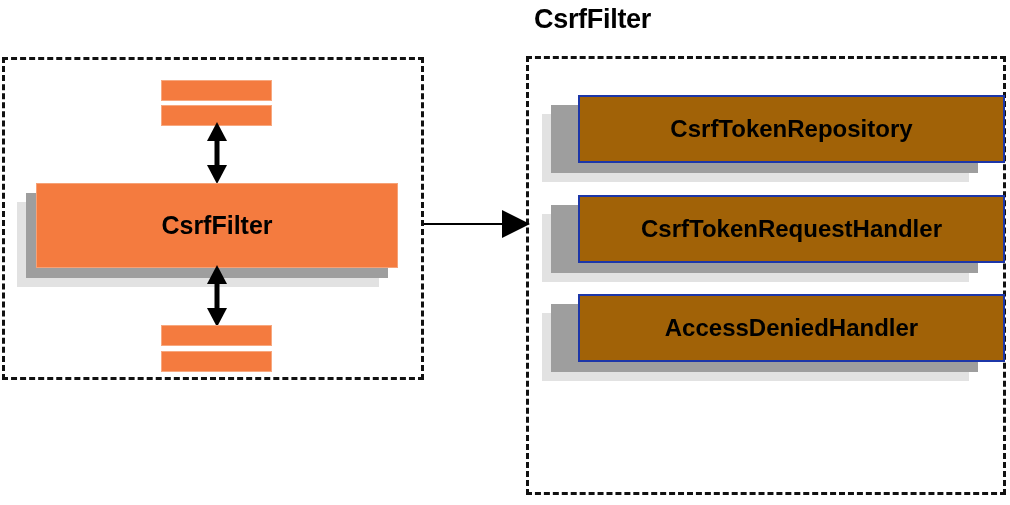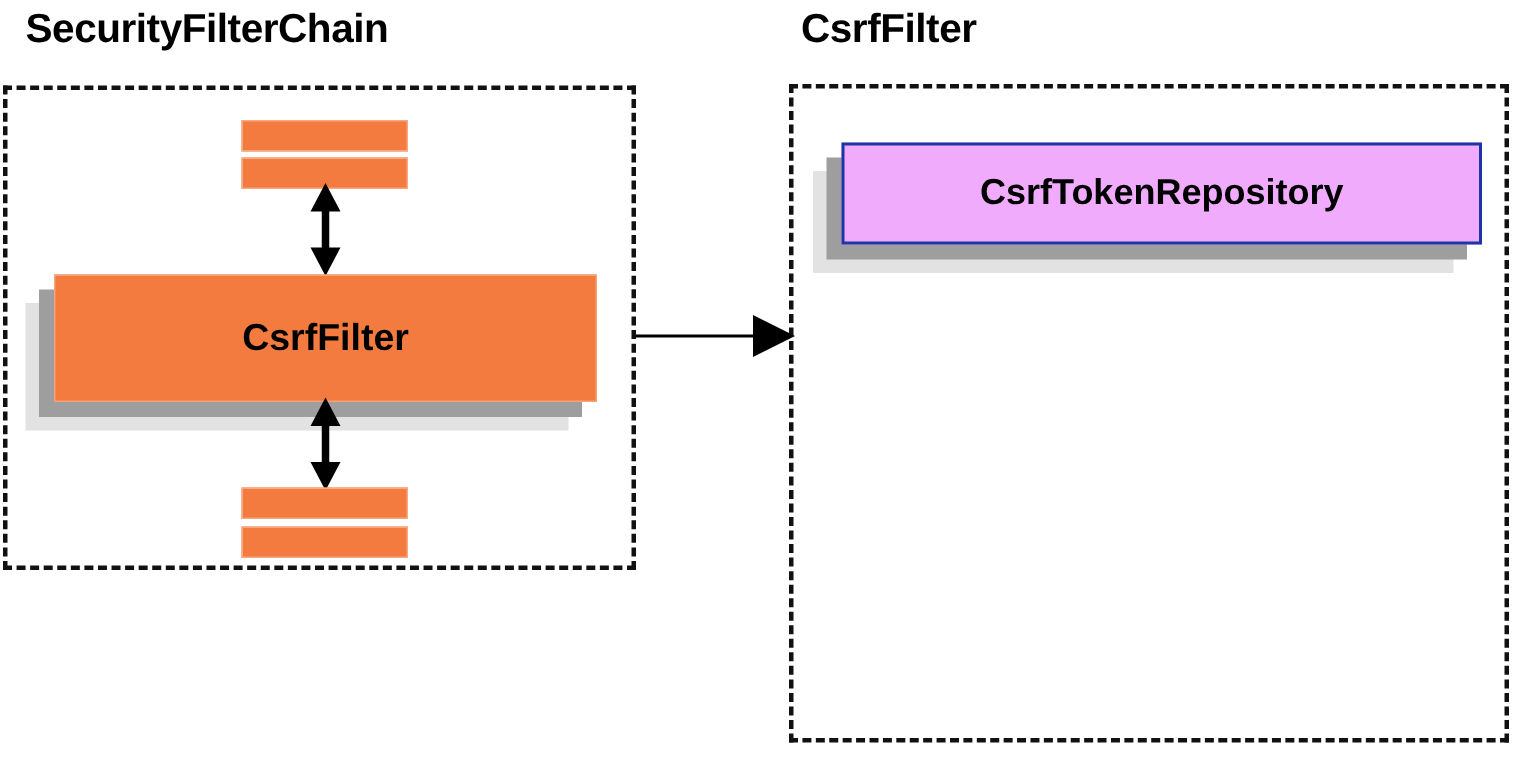--- a/index.html
+++ b/index.html
@@ -84,23 +84,24 @@
   }
 
   
   .front-orange {
     background: #f47b3f;
     border: 1px solid #f6a277;
     font-size: 25px;
   }
   
   .front-blue {
-    background: #f0abfc;
+    background: #a16207;
     border: 2px solid #1c36a8;
     font-size: 24px;
+    margin-left: 17px;
   }
 
   
   .orange-bar {
     position: absolute;
     background: #f47b3f;
     border: 1px solid #f7a87f;
     box-sizing: border-box;
   }
 
@@ -108,21 +109,20 @@
   .arrow-svg {
     position: absolute;
     overflow: visible;
   }
 </style>
 </head>
 <body>
 
 <div id="canvas">
 
-  <div id="title-left" class="panel-title">SecurityFilterChain</div>
 
   <div id="title-right" class="panel-title">CsrfFilter</div>
 
   <div id="panel-left" class="dashed-panel"></div>
 
   <div id="panel-right" class="dashed-panel"></div>
 
   <div class="orange-bar" style="left:161px; top:80px; width:111px; height:21px;"></div>
   <div class="orange-bar" style="left:161px; top:105px; width:111px; height:21px;"></div>
 
@@ -151,16 +151,26 @@
     <line x1="0" y1="16" x2="86" y2="16" stroke="#000000" stroke-width="2"></line>
     <polygon points="106,16 78,30 78,2" fill="#000000"></polygon>
   </svg>
 
   <div class="stack-box" style="left:561px; top:95px; width:427px; height:68px;">
     <div class="layer-back"></div>
     <div class="layer-mid"></div>
     <div class="layer-front front-blue">CsrfTokenRepository</div>
   </div>
 
+  <div class="stack-box" style="left:561px; top:195px; width:427px; height:68px;">
+    <div class="layer-back"></div>
+    <div class="layer-mid"></div>
+    <div class="layer-front front-blue">CsrfTokenRequestHandler</div>
+  </div>
 
+  <div class="stack-box" style="left:561px; top:294px; width:427px; height:68px;">
+    <div class="layer-back"></div>
+    <div class="layer-mid"></div>
+    <div class="layer-front front-blue">AccessDeniedHandler</div>
+  </div>
 
 
 </div>
 
 </body></html>

